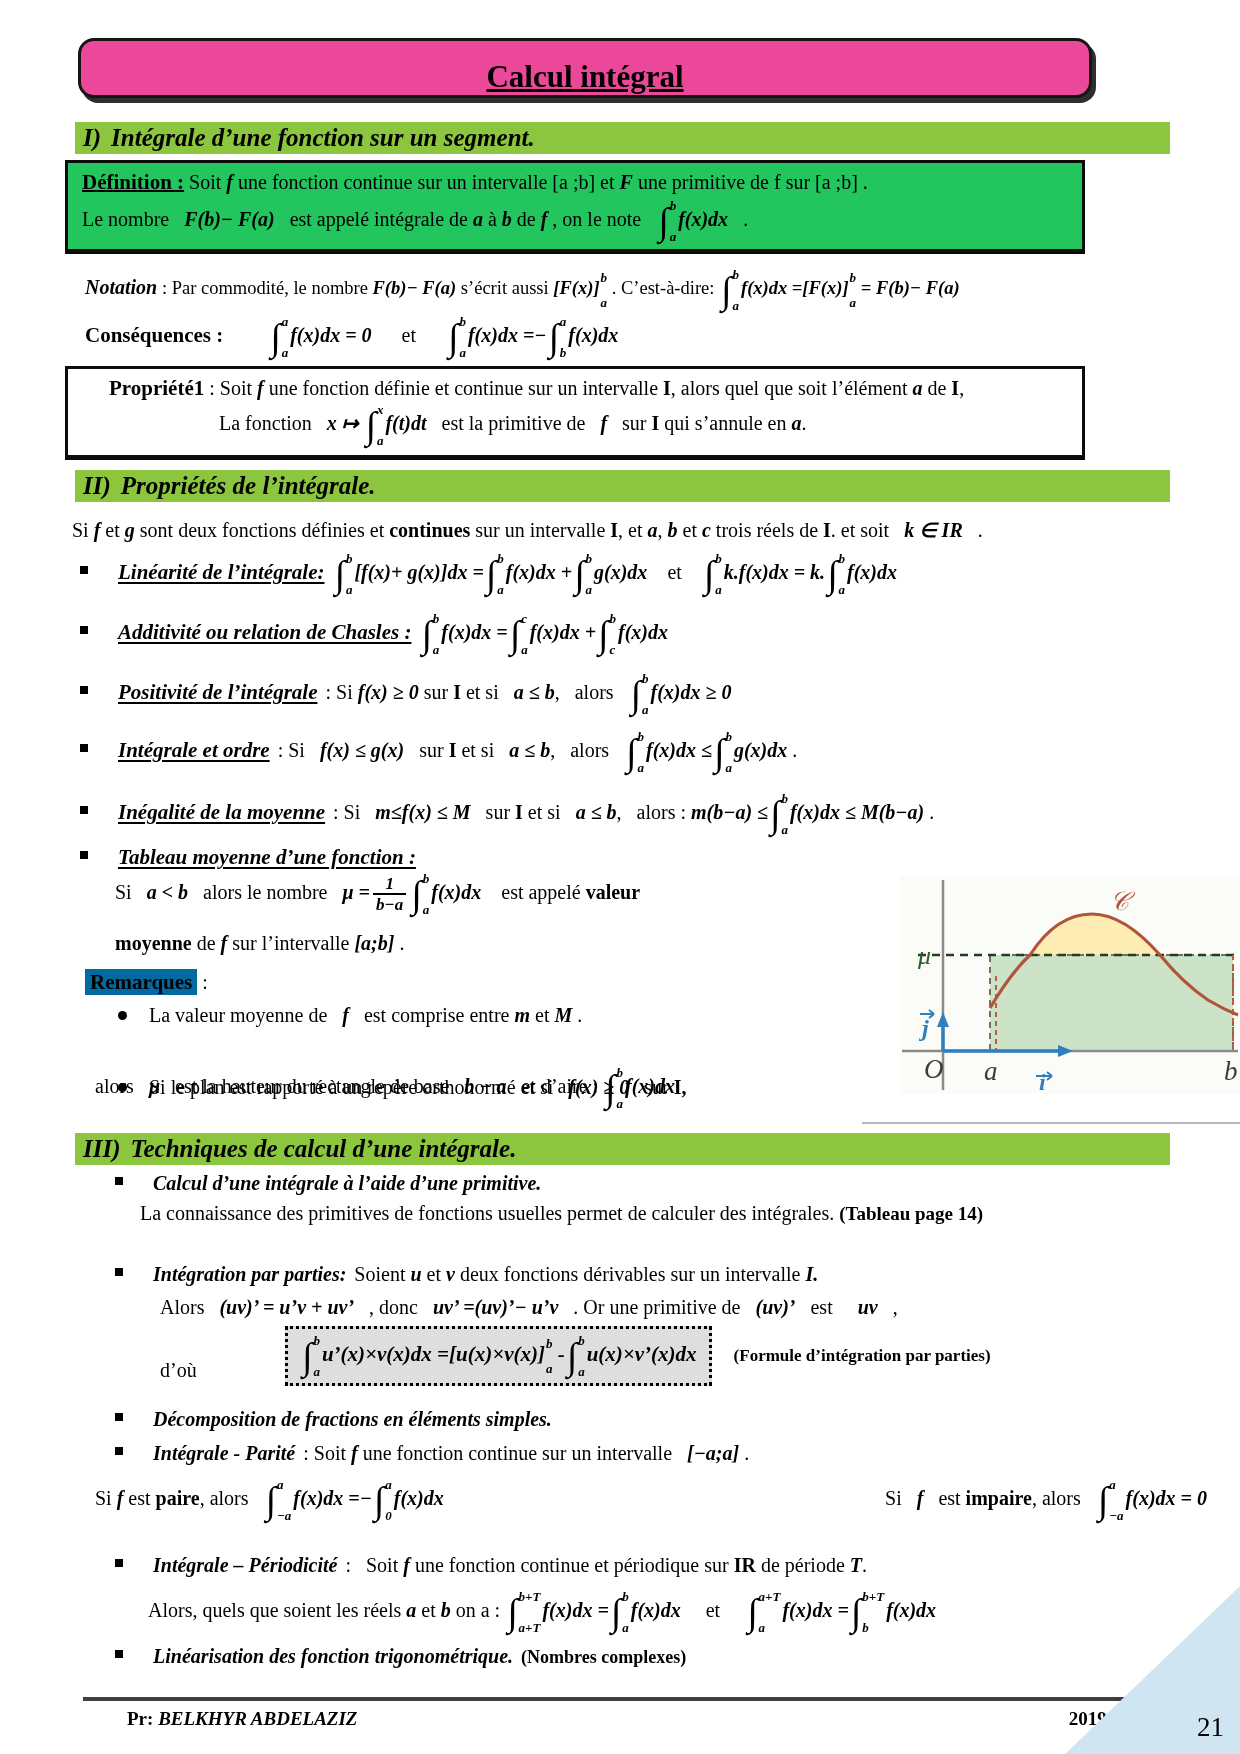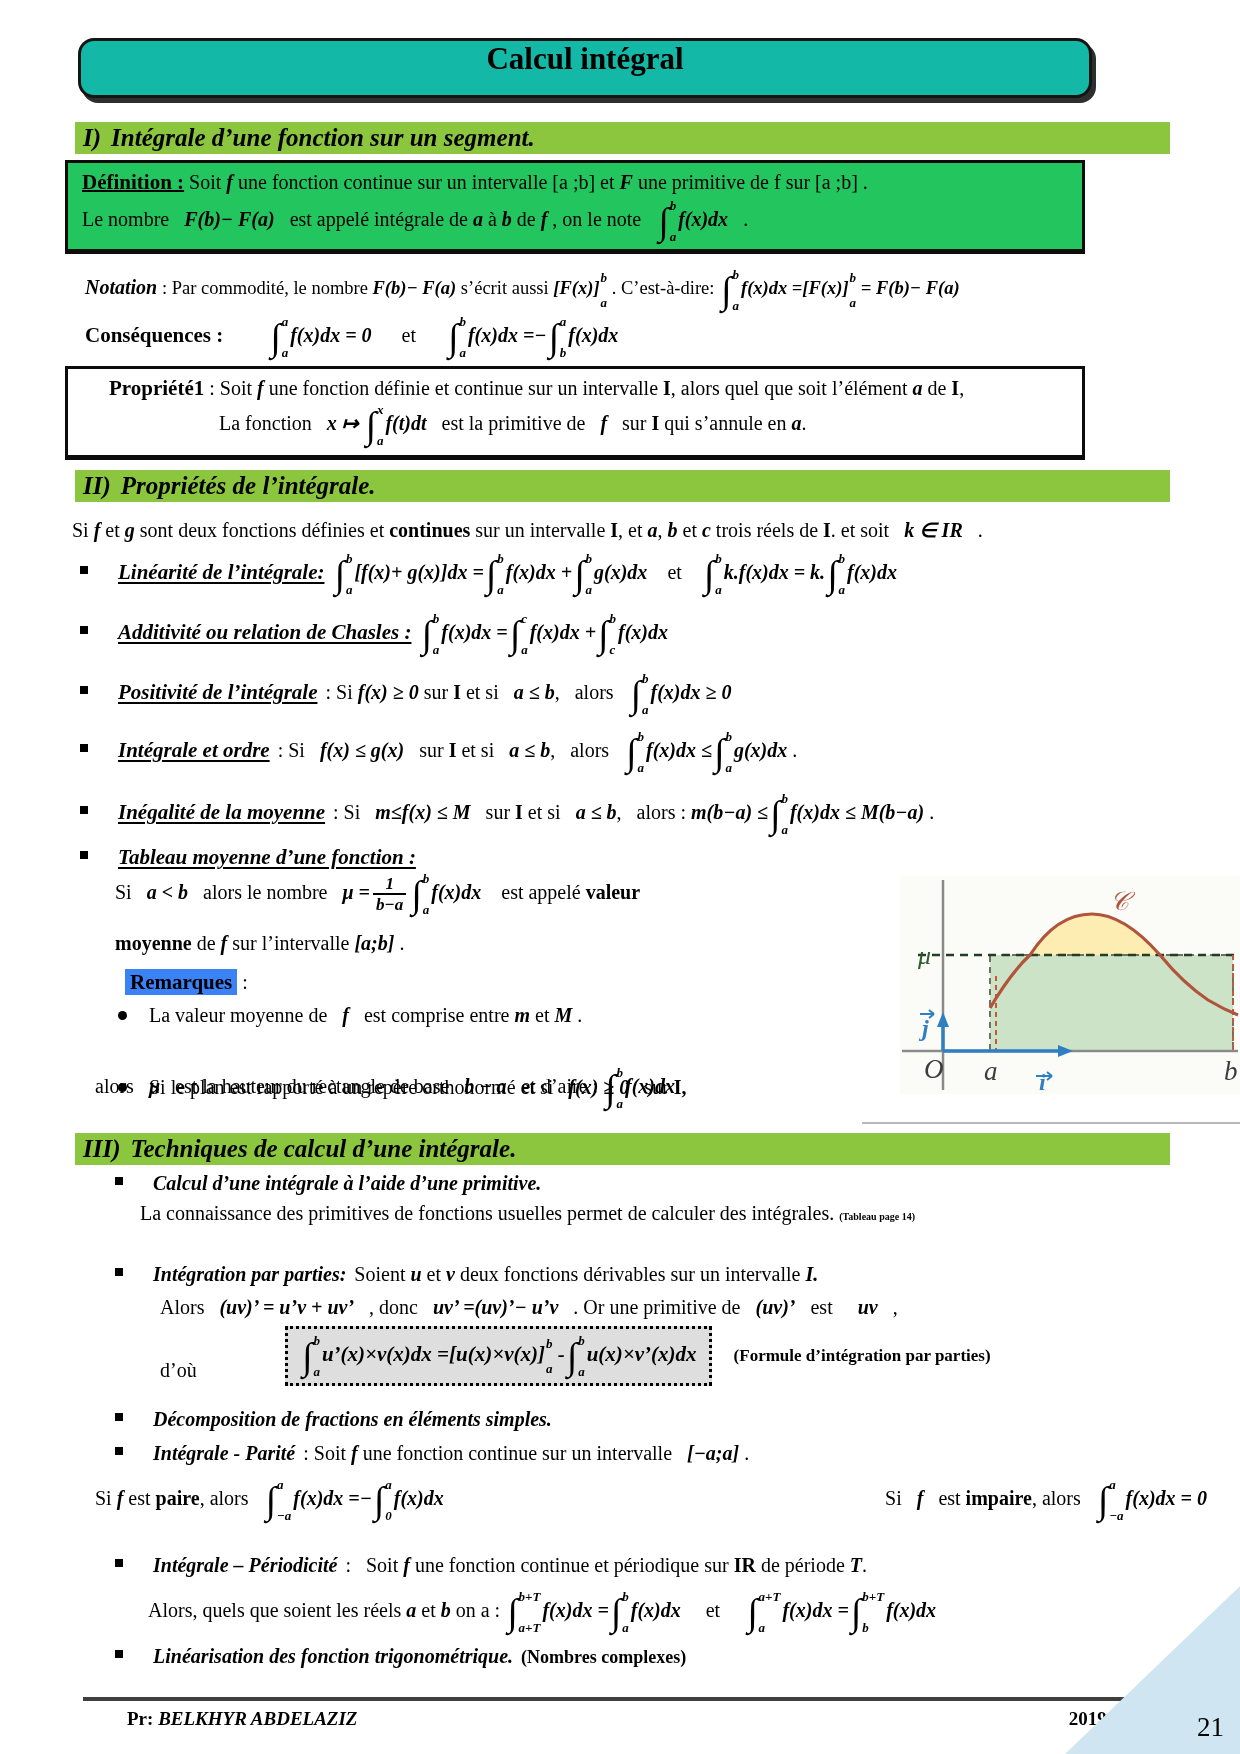--- a/index.html
+++ b/index.html
@@ -2,36 +2,36 @@
 <html lang="fr"><head>
 <meta charset="utf-8">
 <style>
   *{box-sizing:border-box;margin:0;padding:0;}
   html,body{width:1240px;height:1754px;}
   body{font-family:"Liberation Serif",serif;background:#ffffff;color:#000;position:relative;overflow:hidden;}
   .abs{position:absolute;}
   .nowrap{white-space:nowrap;}
 
   
-  .title-box{left:78px;top:38px;width:1014px;height:60px;background:#14b8a6;border:3px solid #141414;
-    border-radius:16px;box-shadow:4px 5px 0 #2e2e2e;display:flex;align-items:flex-start;justify-content:center;}
+  .title-box{left:78px;top:38px;width:1014px;height:60px;background:#ec4899;border:3px solid #141414;
+    border-radius:16px;box-shadow:4px 5px 0 #2e2e2e;display:flex;align-items:flex-end;justify-content:center;text-decoration:underline;}
   .title-box h1{font-size:31px;font-weight:bold;}
 
   
   .banner{left:75px;width:1095px;height:32px;background:#8cc63e;display:flex;align-items:center;
     font-weight:bold;font-style:italic;font-size:25px;padding-left:8px;gap:10px;}
 
   
   .frame{left:65px;width:1020px;border:3px solid #0c0c0c;border-bottom-width:5px;padding:7px 14px;background:#fff;}
   .frame.gray{background:#22c55e;}
 
   .lbl{font-weight:bold;font-size:21px;}
   .lbl.u{text-decoration:underline;text-decoration-thickness:2px;}
   .lbl.i{font-style:italic;}
-  .lbl.hl{background:#3b82f6;padding:1px 5px;margin-left:40px;}
+  .lbl.hl{background:#0369a1;padding:1px 5px;}
 
   .t20{font-size:20px;}
 
   .m{font-style:italic;font-weight:bold;}
   strong{font-weight:bold;}
 
   
   .intg{display:inline-flex;align-items:center;vertical-align:middle;margin:0 2px;}
   .isym{font-size:38px;line-height:34px;font-style:normal;font-weight:bold;}
   .lim{display:inline-flex;flex-direction:column;justify-content:space-between;height:44px;font-size:13px;
@@ -42,21 +42,21 @@
     line-height:19px;margin:0 3px;}
   .fd{border-top:2px solid #000;padding:0 3px;}
 
   
   .sq{display:inline-block;width:8px;height:8px;background:#000;margin-right:30px;vertical-align:5px;}
   .dot{display:inline-block;width:9px;height:9px;border-radius:50%;background:#000;margin-right:22px;vertical-align:2px;}
   .bh{font-style:italic;font-weight:bold;text-decoration:underline;text-decoration-thickness:2px;
     text-underline-offset:3px;font-size:21px;margin-right:8px;}
   .bh2{font-style:italic;font-weight:bold;font-size:20px;margin-right:8px;}
 
-  .note{font-weight:bold;font-size:10px;}
+  .note{font-weight:bold;font-size:19px;}
 
   .fbox{display:inline-block;border:3px dotted #000;background:#dedede;padding:5px 12px;font-size:21px;}
 
   
   .figt{font-family:"Liberation Serif",serif;font-style:italic;}
 
   .img-edge{left:862px;top:1122px;width:378px;height:2px;background:#b8b8b8;}
 
   
   .foot-rule{left:83px;top:1697px;width:1105px;height:4px;background:#3f3f3f;}

